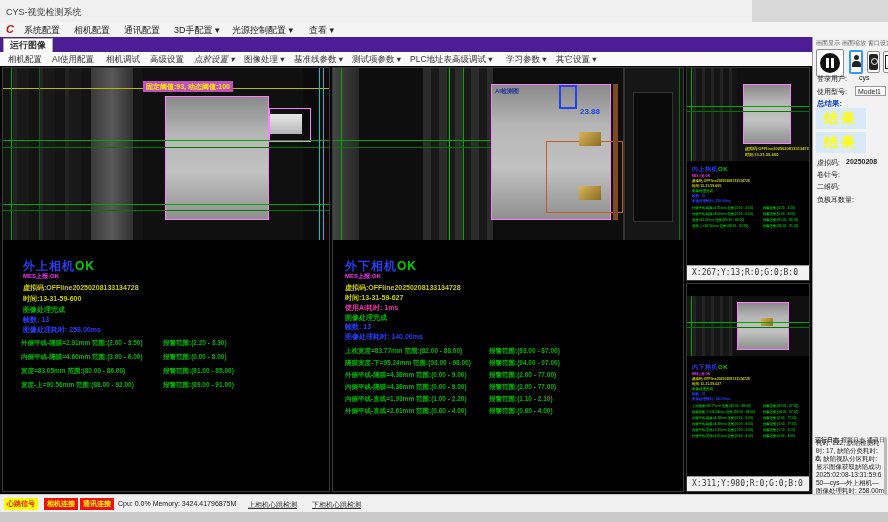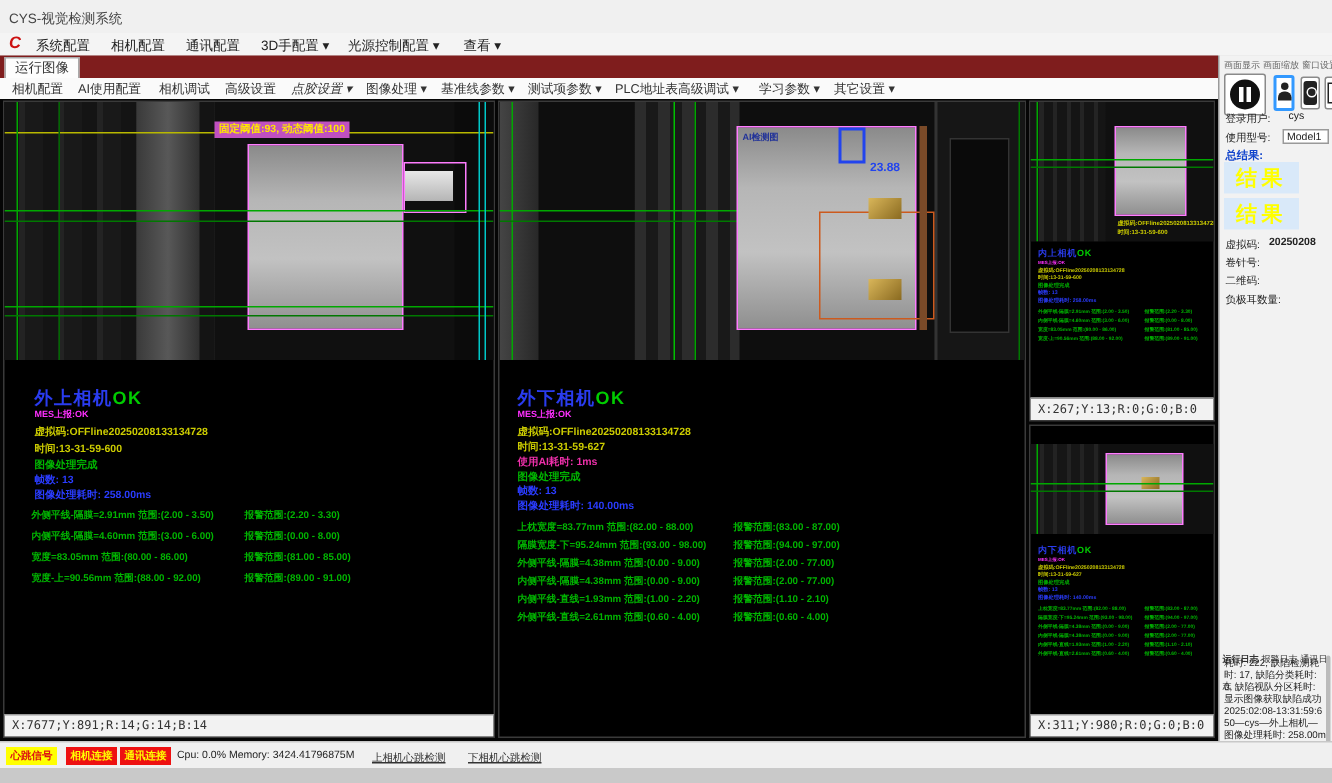--- a/index.html
+++ b/index.html
@@ -1,25 +1,25 @@
 <!DOCTYPE html>
 <html><head>
 <meta charset="utf-8">
 <style>
   html,body{margin:0;padding:0;background:#888;}
   #screen{position:relative;width:888px;height:522px;background:#d8d8d8;overflow:hidden;
           font-family:"Liberation Sans",sans-serif;-webkit-font-smoothing:antialiased;}
   .ab{position:absolute;}
   .nw{white-space:nowrap;}
   
-  .titlebar{left:0;top:0;width:888px;height:22px;background:#f0f0f0;border-bottom:1px solid #dcdcdc;}
+  .titlebar{left:0;top:0;width:752px;height:22px;background:#f0f0f0;border-bottom:1px solid #dcdcdc;}
   .title-text{left:6px;top:6px;font-size:9px;color:#444;}
   .menubar{left:0;top:22px;width:888px;height:15px;background:#f4f4f4;}
   .menu-item{top:2px;font-size:9px;color:#222;cursor:default;}
-  .tabrow{left:0;top:37px;width:812px;height:15px;background:#7f1d1d;border-bottom:4px solid #f97316;}
+  .tabrow{left:0;top:37px;width:812px;height:15px;background:#4c1d95;border-bottom:4px solid #f97316;font-weight:bold;}
   .tab-active{left:3px;top:1px;height:13px;padding:0 6px;background:#fdfdfd;border:1px solid #aaa;border-bottom:none;
               font-size:9px;color:#333;line-height:13px;}
   .toolbar{left:0;top:52px;width:812px;height:14px;background:#fafafa;border-bottom:1px solid #cfcfcf;}
   .tool-item{top:2px;font-size:8.5px;color:#333;}
   .mainbg{left:0;top:66px;width:812px;height:428px;background:#050505;}
   
   .panel{background:#000;border:1px solid #3a3a3a;box-sizing:border-box;}
   .cam-img{left:0;top:0;overflow:hidden;background:#101010;}
   .coordbar{left:0;bottom:0;height:14px;background:#f2f2f2;border-top:1px solid #9a9a9a;width:100%;}
   .coordtext{left:5px;top:2px;font-size:8px;color:#333;font-family:"DejaVu Sans Mono",monospace;}
@@ -138,23 +138,20 @@
       <span class="ab meas nw" style="left:0;">内侧平线-隔膜=4.60mm 范围:(3.00 - 6.00)</span>
       <span class="ab meas nw" style="left:142px;">报警范围:(0.00 - 8.00)</span>
     </div>
     <div class="ab" style="left:18px;top:299px;width:300px;height:10px;">
       <span class="ab meas nw" style="left:0;">宽度=83.05mm 范围:(80.00 - 86.00)</span>
       <span class="ab meas nw" style="left:142px;">报警范围:(81.00 - 85.00)</span>
     </div>
     <div class="ab" style="left:18px;top:313px;width:300px;height:10px;">
       <span class="ab meas nw" style="left:0;">宽度-上=90.56mm 范围:(88.00 - 92.00)</span>
       <span class="ab meas nw" style="left:142px;">报警范围:(89.00 - 91.00)</span>
-    </div>
-    <div class="ab coordbar">
-      <span class="ab coordtext nw">X:7677;Y:891;R:14;G:14;B:14</span>
     </div>
   </div>
 
   <div class="ab panel" style="left:332px;top:67px;width:352px;height:425px;">
     <div class="ab cam-img" style="width:350px;height:172px;background:#0e0e0e;">
       <div class="ab" style="left:0;top:0;width:26px;height:172px;background:linear-gradient(90deg,#454545,#282828);"></div>
       <div class="ab" style="left:90px;top:0;width:70px;height:172px;background:repeating-linear-gradient(90deg,#2c2c2c 0 8px,#191919 8px 16px);"></div>
       <div class="ab" style="left:290px;top:0;width:60px;height:172px;background:#161616;border-left:2px solid #333;"></div>
       <div class="ab" style="left:300px;top:24px;width:40px;height:130px;border:1px solid #333;box-sizing:border-box;background:#0a0a0a;"></div>
       <div class="ab gline-v" style="left:8px;top:0;height:172px;"></div>

